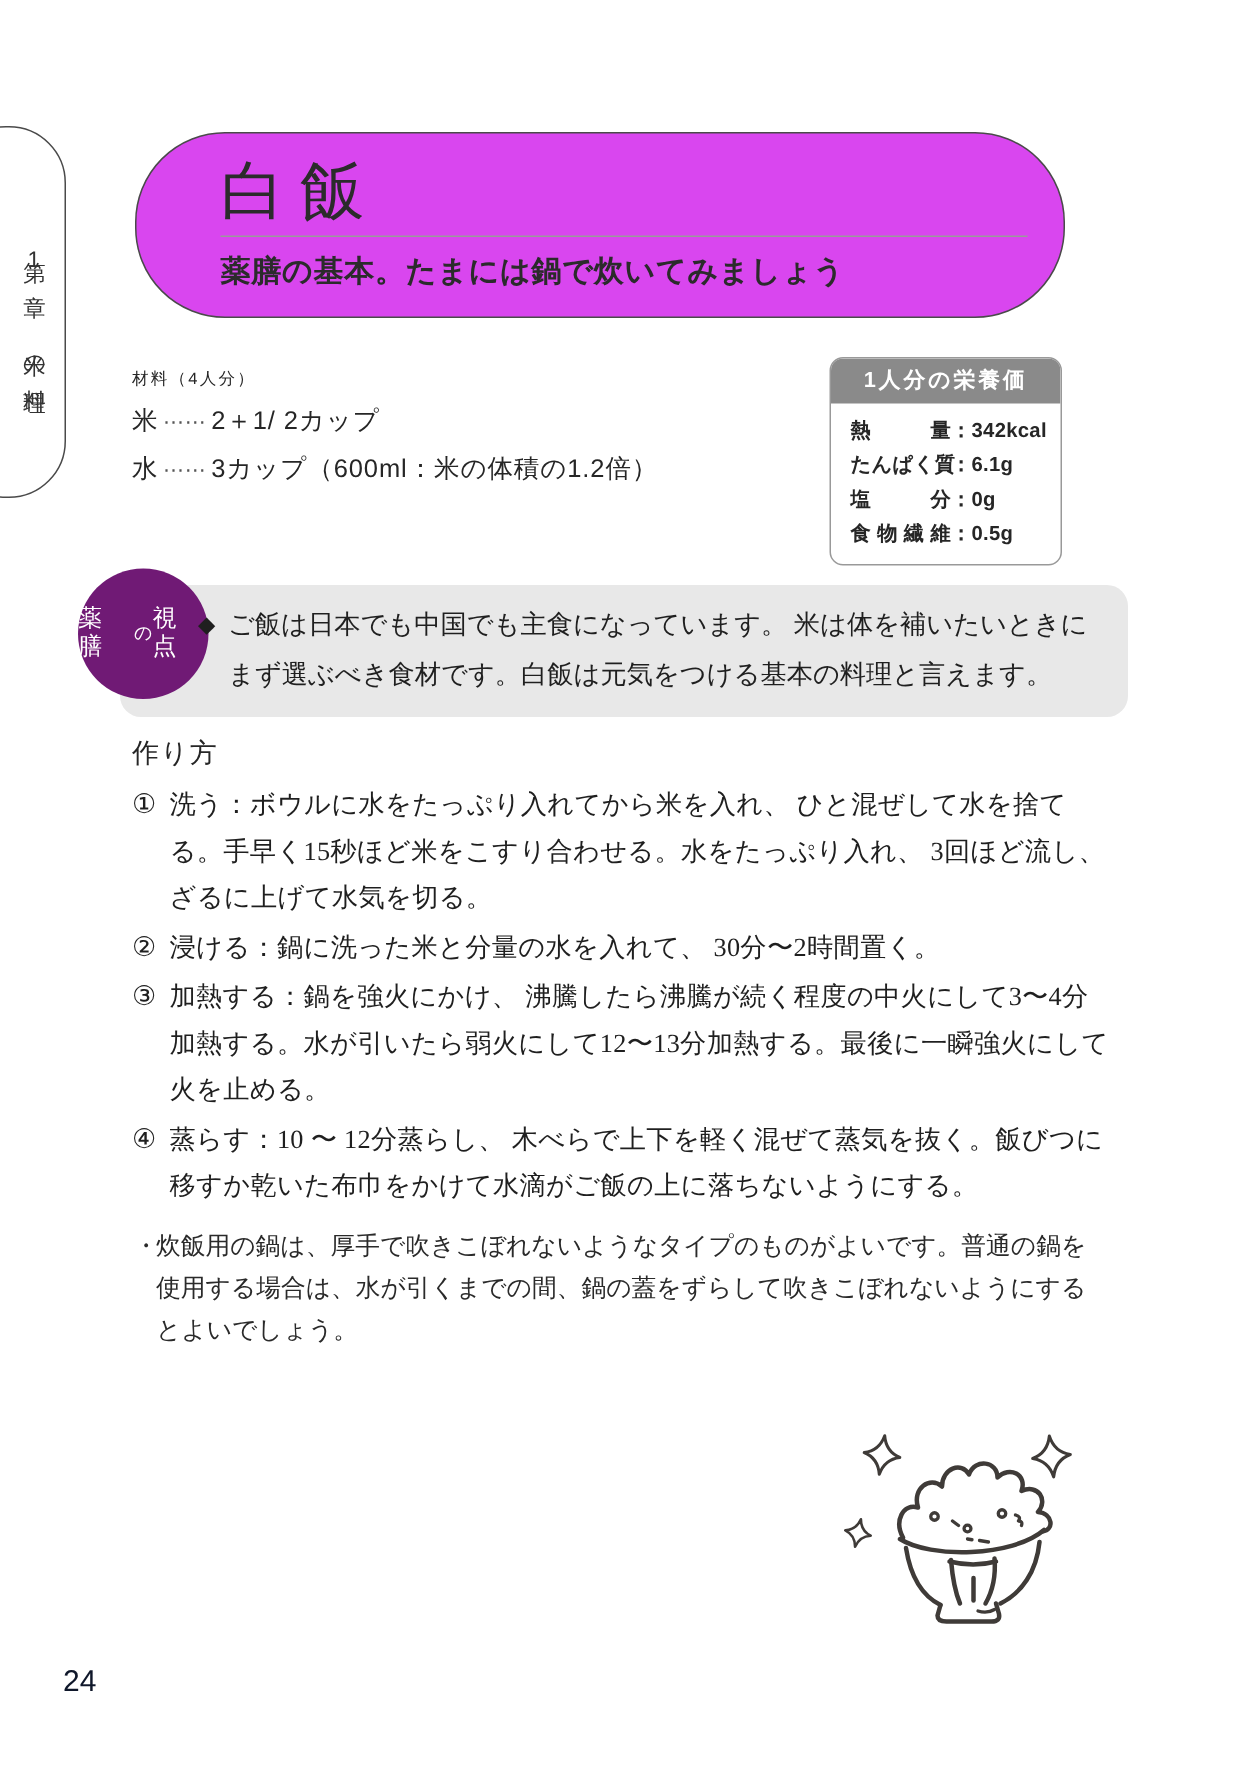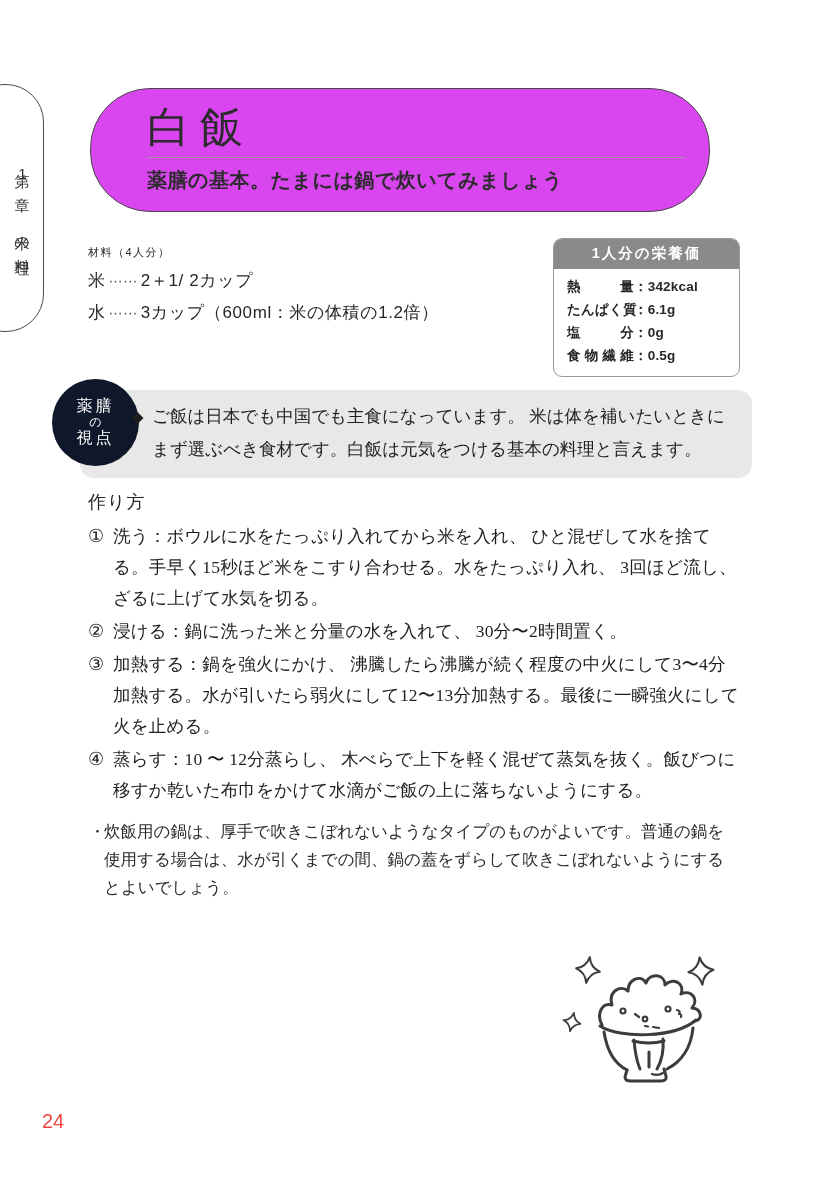--- a/index.html
+++ b/index.html
@@ -36,40 +36,40 @@
     position:absolute;left:56px;top:78px;font-size:20px;font-weight:bold;
     letter-spacing:0.5px;color:#2b2b2b;text-align:right;
   }
   
   .ingredients{position:absolute;left:88px;top:233px;}
   .ing-heading{font-size:11px;font-weight:normal;letter-spacing:1.5px;margin-top:12px;}
   .ing-line{margin-top:9px;font-size:17px;letter-spacing:0.6px;}
   .ing-leader{color:#555;font-size:14px;margin:0 3px;}
   
   .nutrition-box{
-    position:absolute;left:553px;top:238px;width:187px;box-sizing:border-box;
+    position:absolute;left:553px;top:238px;width:155px;box-sizing:border-box;
     border:1.2px solid #999;border-radius:9px;overflow:hidden;background:#fff;
   }
   .nut-header{
     background:#8a8a8a;color:#fff;text-align:center;
     font-size:14.5px;font-weight:bold;letter-spacing:2px;padding:5px 0 6px;
   }
   .nut-body{padding:9px 8px 11px 13px;}
   .nut-row{display:flex;align-items:baseline;font-size:13.5px;font-weight:bold;
     margin-top:5px;letter-spacing:0.2px;white-space:nowrap;}
   .nut-row:first-child{margin-top:0;}
   .nut-label{display:inline-flex;width:67px;justify-content:space-between;}
   
   .yakuzen-box{
     position:absolute;left:80px;top:390px;width:672px;height:88px;
     background:#e8e8e8;border-radius:14px;
   }
   .yakuzen-badge{
     position:absolute;left:52px;top:379px;width:87px;height:87px;border-radius:50%;
-    background:#0f172a;color:#fff;display:flex;flex-direction:column;
+    background:#701a75;color:#fff;display:flex;flex-direction:row;
     align-items:center;justify-content:center;line-height:1.15;
     font-size:16px;letter-spacing:3px;
   }
   .badge-mid{font-size:12px;letter-spacing:0;}
   .yakuzen-text{
     position:absolute;left:132px;top:400px;width:598px;
     font-family:"Liberation Serif",serif;font-size:17.5px;line-height:33px;
     padding-left:20px;box-sizing:border-box;color:#1f1f1f;
   }
   .yakuzen-marker{position:absolute;left:0;top:1px;font-size:15px;}
@@ -83,21 +83,21 @@
     letter-spacing:0.2px;color:#1f1f1f;
   }
   .step-marker{position:absolute;left:0;top:0;font-size:18px;}
   .note{
     position:relative;padding-left:16px;margin-top:11px;
     font-size:16.5px;line-height:28px;color:#2a2a2a;
   }
   .note-marker{position:absolute;left:1px;top:0;}
   
   .illustration{position:absolute;left:545px;top:938px;width:200px;height:160px;}
-  .page-number{position:absolute;left:42px;top:1110px;font-size:20px;color:#ef4444;}
+  .page-number{position:absolute;left:42px;top:1110px;font-size:20px;color:#0f172a;}
 </style>
 </head>
 <body>
 
 <div class="chapter-tab">
   <div class="tab-text">
     <span>第1章</span>
     <span class="tab-section">米の料理</span>
   </div>
 </div>

